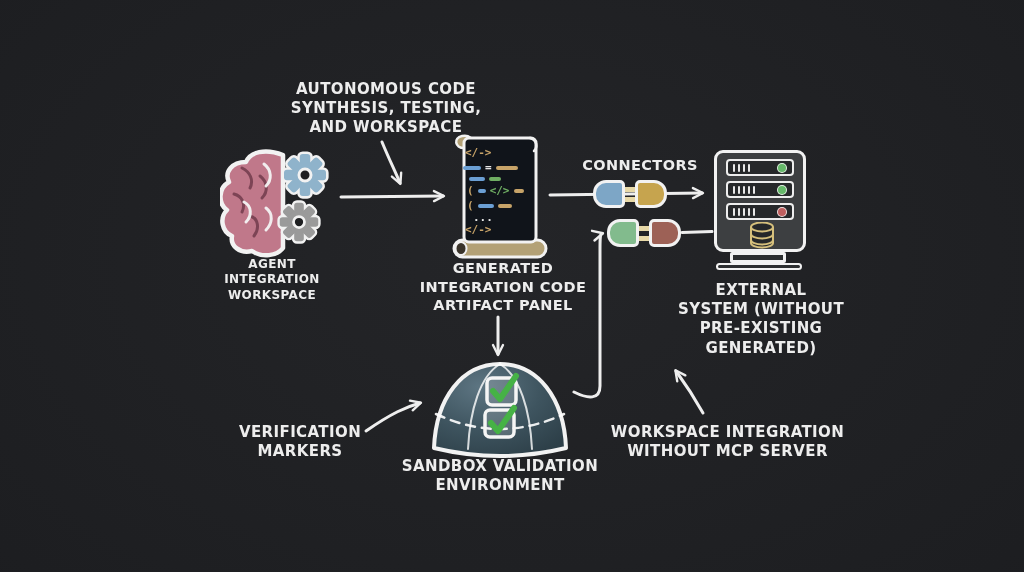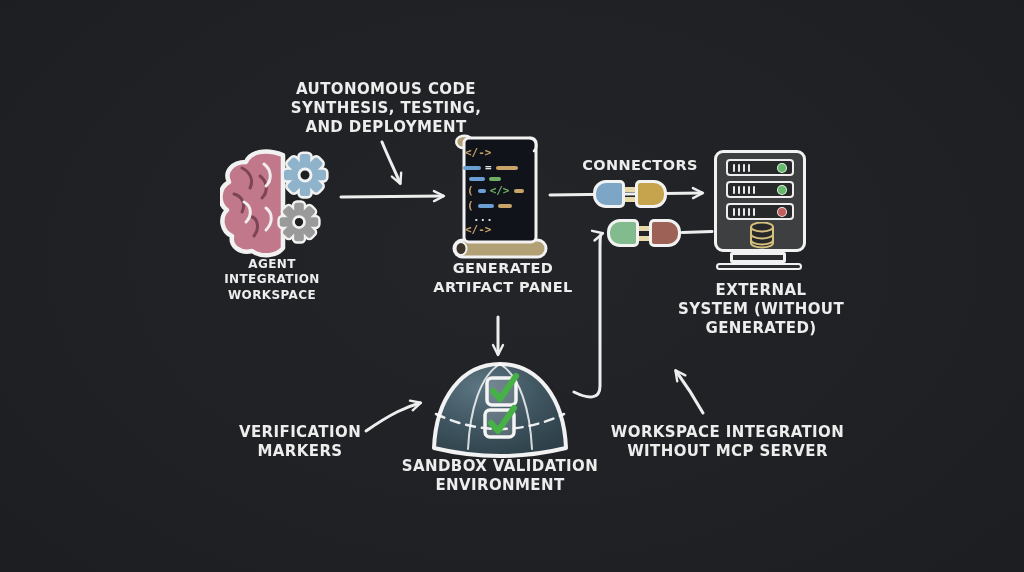--- a/index.html
+++ b/index.html
@@ -138,21 +138,21 @@
 
   <div class="lbl" style="left:182px;top:257px;width:180px;font-size:12px;">
     <span>AGENT</span>
     <span>INTEGRATION</span>
     <span>WORKSPACE</span>
   </div>
 
   <div class="lbl" style="left:266px;top:80px;width:240px;">
     <span>AUTONOMOUS CODE</span>
     <span>SYNTHESIS, TESTING,</span>
-    <span>AND DEPLOYMENT</span>
+    <span>AND WORKSPACE</span>
   </div>
 
   <svg class="node" style="left:448px;top:130px;" width="104" height="134" viewBox="0 0 104 134">
     <rect x="6" y="110" width="92" height="17" rx="8.5" style="fill:var(--scroll-tan,#b3a176);stroke:#f2f2f2;stroke-width:3"></rect>
     <ellipse cx="13" cy="118.5" rx="5.5" ry="6.5" style="fill:#3a342b;stroke:#f2f2f2;stroke-width:2"></ellipse>
     <path d="M16,18 C7,18 5,8 14,6 C21,4.5 26,9 24,15 Z" style="fill:var(--scroll-tan,#b3a176);stroke:#f2f2f2;stroke-width:2.5;stroke-linejoin:round"></path>
     <rect x="16" y="8" width="72" height="104" rx="5" style="fill:#10141a;stroke:#f2f2f2;stroke-width:3"></rect>
     <path d="M82,8 C89,10 90,17 86,21" style="fill:none;stroke:#f2f2f2;stroke-width:2.5;stroke-linecap:round"></path>
   </svg>
 
@@ -183,20 +183,21 @@
     <div class="row" style="margin-left:10px;line-height:5px;">
       <span class="tk-white">...</span>
     </div>
     <div class="row" style="margin-left:2px;">
       <span class="tk-tan">&lt;/-&gt;</span>
     </div>
   </div>
 
   <div class="lbl" style="left:408px;top:259px;width:190px;font-size:14.5px;">
     <span>GENERATED</span>
+    <span>INTEGRATION CODE</span>
     <span>ARTIFACT PANEL</span>
   </div>
 
   <div class="lbl" style="left:573px;top:156px;width:134px;font-size:14.5px;">
     <span>CONNECTORS</span>
   </div>
 
   <div class="plug-pair" style="left:593px;top:179px;">
     <div class="prong p1"></div>
     <div class="prong p2"></div>
@@ -243,20 +244,21 @@
         <ellipse cx="15" cy="5" rx="11" ry="4.5" style="fill:#26282a;stroke:var(--db-yellow,#d6c07c);stroke-width:2"></ellipse>
       </svg>
     </div>
     <div class="stem"></div>
     <div class="base"></div>
   </div>
 
   <div class="lbl" style="left:663px;top:281px;width:196px;">
     <span>EXTERNAL</span>
     <span>SYSTEM (WITHOUT</span>
+    <span>PRE-EXISTING</span>
     <span>GENERATED)</span>
   </div>
 
   <svg class="node" style="left:428px;top:352px;" width="144" height="112" viewBox="0 0 144 112">
     <defs>
       <radialGradient id="domeg" cx="35%" cy="25%" r="85%">
         <stop offset="0%" stop-color="#5d7582"></stop>
         <stop offset="55%" stop-color="#3e545f"></stop>
         <stop offset="100%" stop-color="#2d3f48"></stop>
       </radialGradient>

